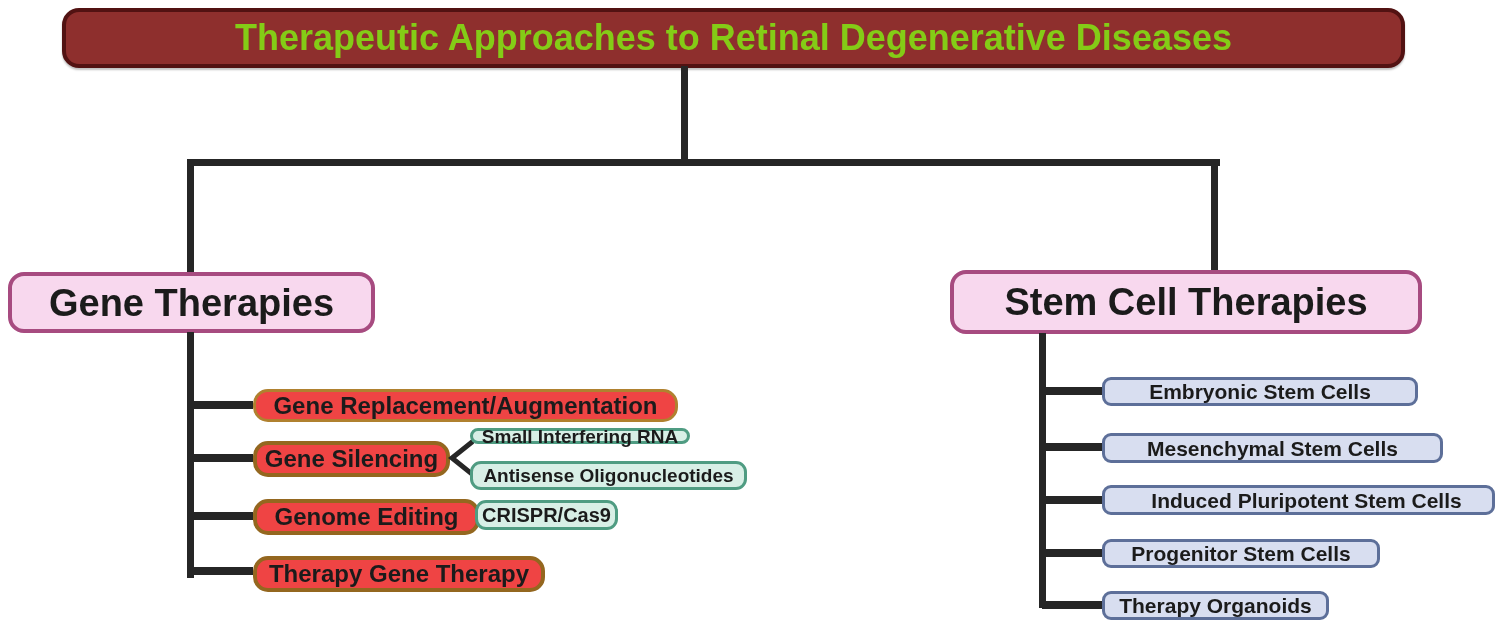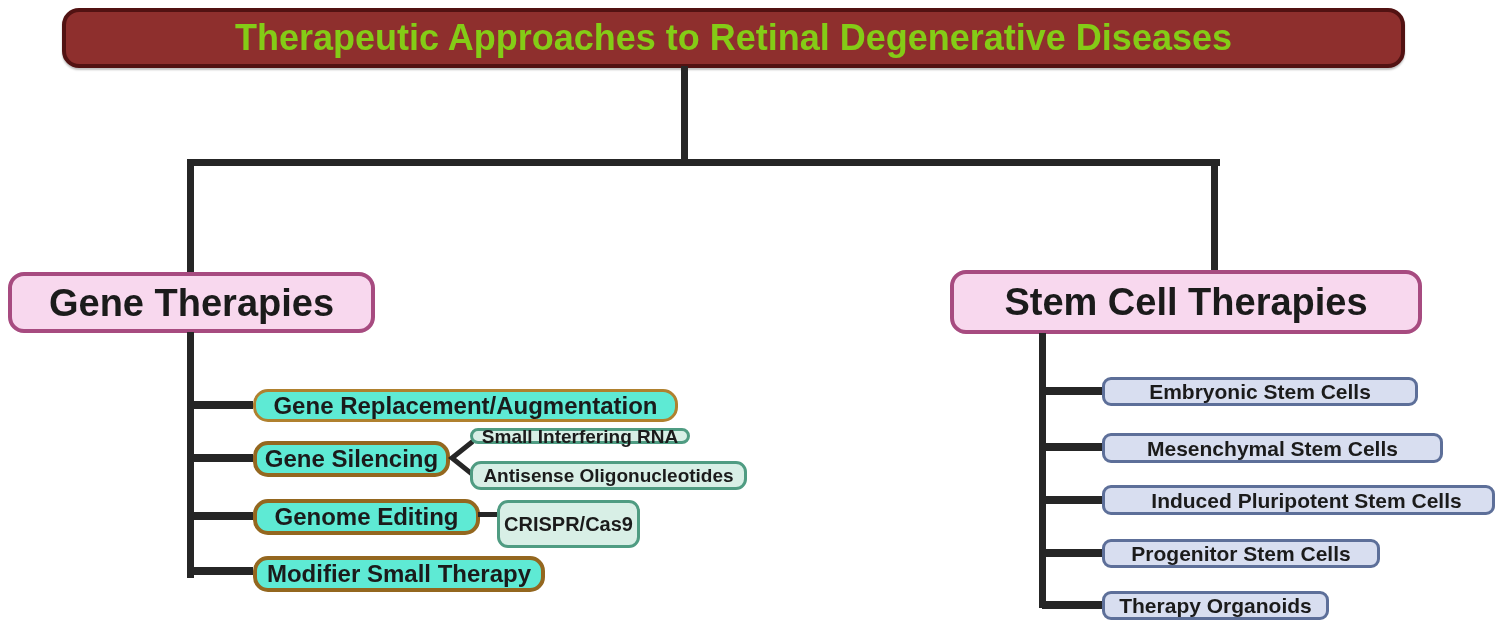--- a/index.html
+++ b/index.html
@@ -26,21 +26,21 @@
     font-size:36px;
     box-shadow:0 2px 2px rgba(0,0,0,0.25);
   }
   .pink-box{
     background:#f8d8ee;
     border:4px solid #a74b80;
     border-radius:16px;
     font-size:38px;
   }
   .tan-box{
-    background:#5eead4;
+    background:#ef4444;
     border:3px solid #b0812f;
     border-radius:15px;
     font-size:24px;
   }
   .tan-box.dark-border{border:4px solid #94671f;}
   .teal-box{
     background:#d8efe6;
     border:3px solid #4f9c82;
     border-radius:11px;
     font-size:19px;
@@ -95,26 +95,26 @@
     <span>Small Interfering RNA</span>
   </div>
   <div class="node teal-box" style="left:470px;top:461px;width:277px;height:29px;">
     <span>Antisense Oligonucleotides</span>
   </div>
 
   <div class="node tan-box dark-border" style="left:253px;top:499px;width:227px;height:36px;">
     <span>Genome Editing</span>
   </div>
   <div class="line" style="left:478px;top:512px;width:22px;height:5px;"></div>
-  <div class="node teal-box" style="left:497px;top:500px;width:143px;height:48px;font-size:20px;">
+  <div class="node teal-box" style="left:475px;top:500px;width:143px;height:30px;font-size:20px;">
     <span>CRISPR/Cas9</span>
   </div>
 
   <div class="node tan-box dark-border" style="left:253px;top:556px;width:292px;height:36px;">
-    <span>Modifier Small Therapy</span>
+    <span>Therapy Gene Therapy</span>
   </div>
 
   <div class="node pink-box" style="left:950px;top:270px;width:472px;height:64px;">
     <span>Stem Cell Therapies</span>
   </div>
 
   <div class="line" style="left:1039px;top:333px;width:7px;height:275px;"></div>
   <div class="line" style="left:1042px;top:387px;width:61px;height:8px;"></div>
   <div class="line" style="left:1042px;top:443px;width:61px;height:8px;"></div>
   <div class="line" style="left:1042px;top:496px;width:61px;height:8px;"></div>

